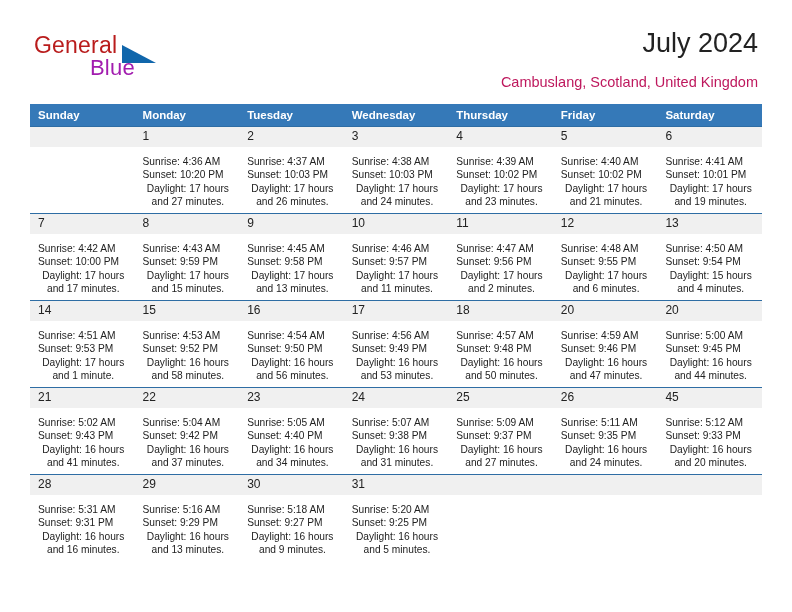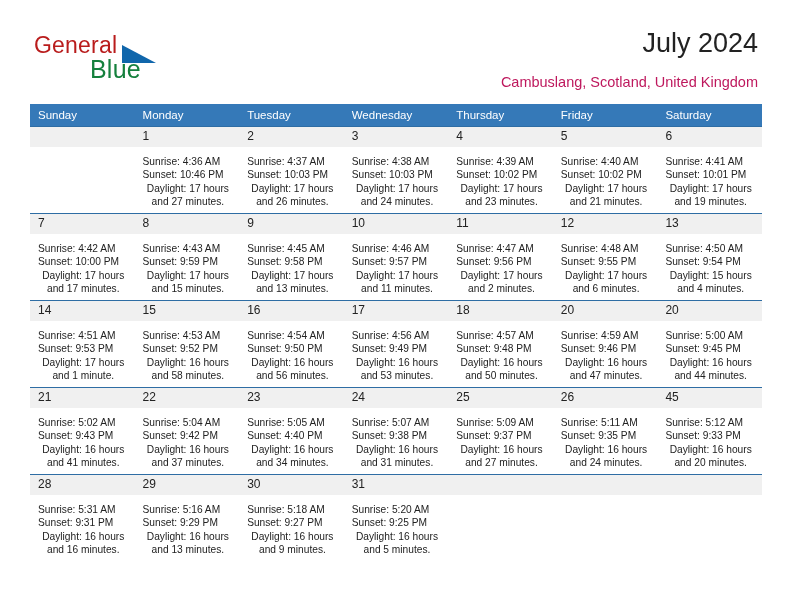--- a/index.html
+++ b/index.html
@@ -42,23 +42,23 @@
     top: 0;
     font-size: 23px;
     letter-spacing: 0.2px;
     color: #b91c1c;
     font-family: "Liberation Sans", sans-serif;
   }
   .logo-blue {
     position: absolute;
     left: 56px;
     top: 23px;
-    font-size: 25px;
+    font-size: 22px;
     letter-spacing: 0.2px;
-    color: #15803d;
+    color: #a21caf;
     font-family: "Liberation Sans", sans-serif;
   }
   .logo-triangle {
     position: absolute;
     left: 88px;
     top: 13px;
     width: 0;
     height: 0;
     border-left: 34px solid #1066ab;
     border-top: 18px solid transparent;
@@ -87,21 +87,21 @@
     left: 30px;
     top: 104px;
     width: 732px;
     border-collapse: collapse;
     table-layout: fixed;
   }
   .calendar th {
     background: #3579b8;
     color: #ffffff;
     font-size: 11.5px;
-    font-weight: normal;
+    font-weight: bold;
     text-align: left;
     padding: 5px 0 5px 8px;
     height: 12px;
     border: none;
   }
   .calendar td {
     vertical-align: top;
     padding: 0;
     border: none;
     border-top: 1px solid #2e6da4;
@@ -165,21 +165,21 @@
     </thead>
     <tbody>
         <tr class="week">
           <td>
             <div class="daynum empty"></div>
           </td>
           <td>
             <div class="daynum">1</div>
             <div class="info">
               <div>Sunrise: 4:36 AM</div>
-              <div>Sunset: 10:46 PM</div>
+              <div>Sunset: 10:20 PM</div>
               <div class="daylight">Daylight: 17 hours and 27 minutes.</div>
             </div>
           </td>
           <td>
             <div class="daynum">2</div>
             <div class="info">
               <div>Sunrise: 4:37 AM</div>
               <div>Sunset: 10:03 PM</div>
               <div class="daylight">Daylight: 17 hours and 26 minutes.</div>
             </div>

